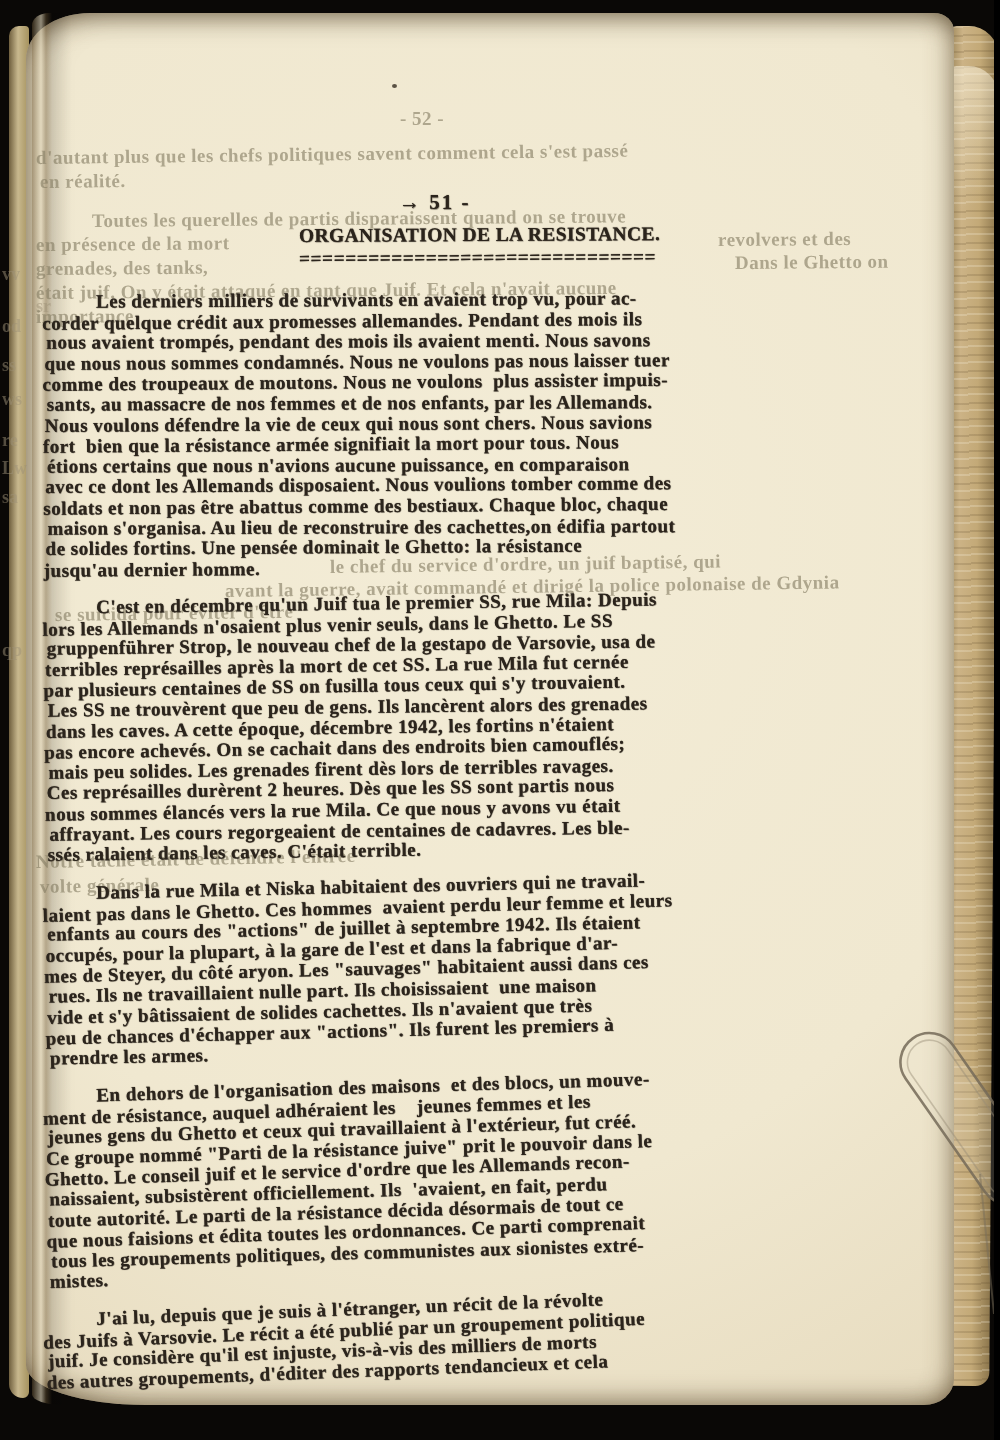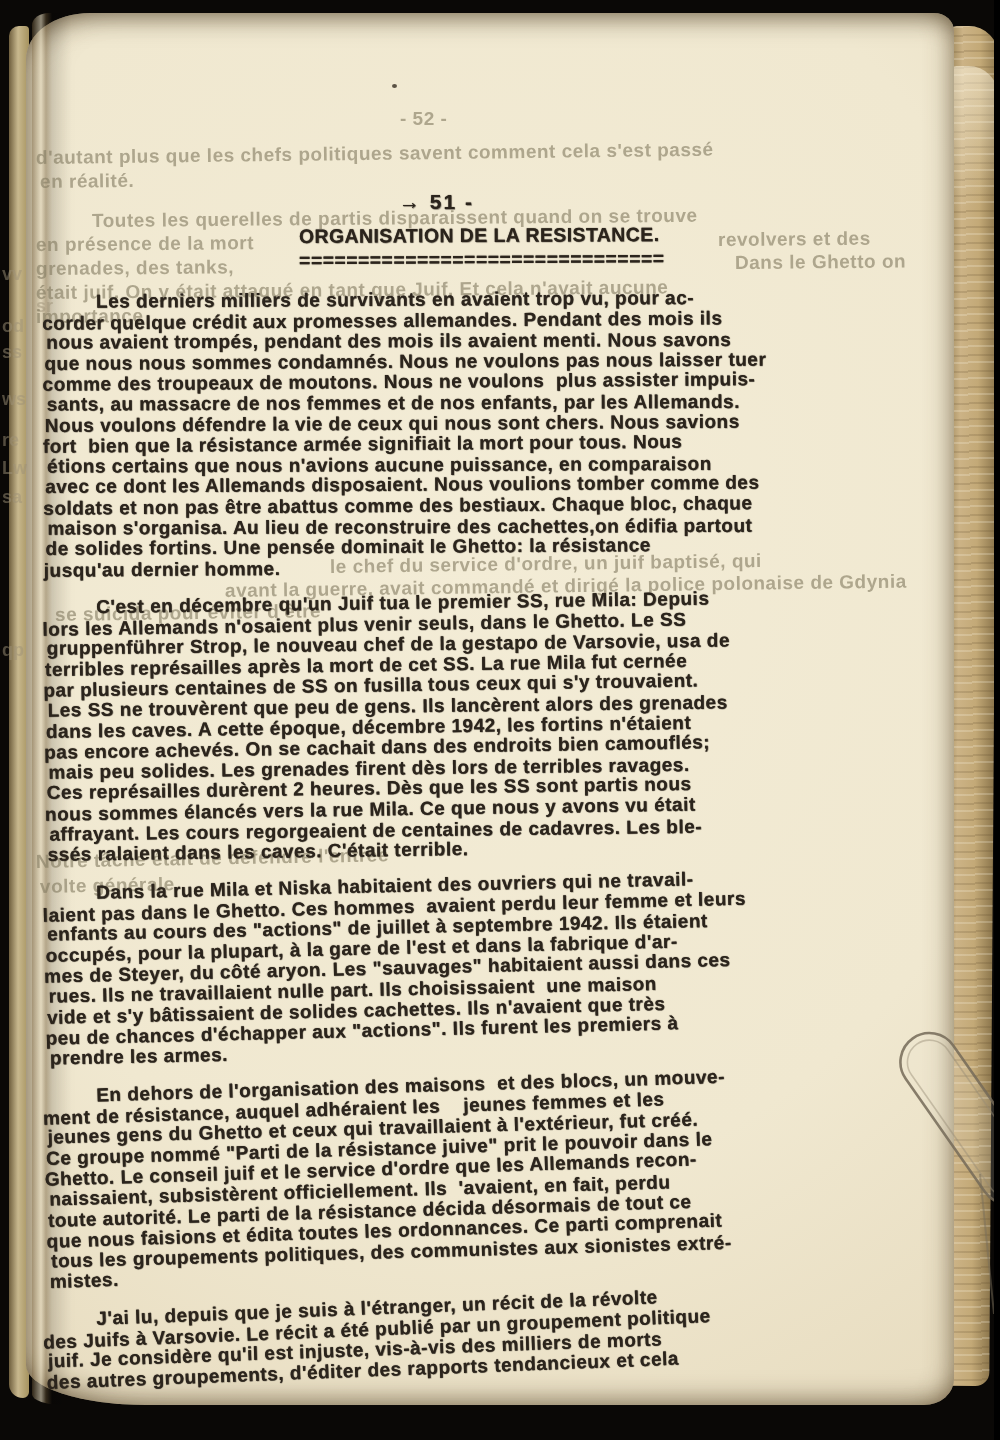--- a/index.html
+++ b/index.html
@@ -1,18 +1,18 @@
 <!DOCTYPE html>
 <html><head>
 <meta charset="utf-8">
 <style>
   html,body{margin:0;padding:0;background:#000;}
   .stage{position:relative;width:994px;height:1440px;overflow:hidden;
          background:#0a0806;
-         font-family:Liberation Sans, sans-serif;}
+         font-family:Liberation Serif, serif;}
 
   
   .left-sliver{position:absolute;left:9px;top:26px;width:20px;height:1372px;
     background:linear-gradient(90deg,#6f5f3e 0%,#c8b88e 45%,#a6935f 100%);
     border-radius:10px 4px 6px 14px;}
 
   
   .right-stack{position:absolute;left:946px;top:26px;width:48px;height:1360px;
     background:linear-gradient(90deg,#a08a5e 0%,#ccb386 25%,#c3a977 62%,#8d774d 100%);
     border-radius:6px 30px 14px 8px;transform:rotate(0.4deg);}
@@ -101,21 +101,21 @@
       <span class="ghost-frag" style="left: 225px; top: 580px; transform: rotate(-0.8deg);">avant la guerre, avait commandé et dirigé la police polonaise de Gdynia</span>
       <span class="ghost-frag" style="left: 55px; top: 604px; transform: rotate(-0.8deg);">se suicida pour éviter d'être</span>
       <span class="ghost-frag" style="left: 36px; top: 851px; transform: rotate(-1.1deg);">Notre tâche était de défendre l'entrée</span>
       <span class="ghost-frag" style="left: 40px; top: 876px; transform: rotate(-1.1deg);">volte générale</span>
     </div>
 
   <div>
       <span class="edge-glyph" style="top: 264px;">vv</span>
       <span class="edge-glyph" style="top: 296px; margin-left: 34px;">sr</span>
       <span class="edge-glyph" style="top: 316px;">od</span>
-      <span class="edge-glyph" style="top: 342px;">ss</span>
+      <span class="edge-glyph" style="top: 355px;">ss</span>
       <span class="edge-glyph" style="top: 389px; text-align: right;">ws</span>
       <span class="edge-glyph" style="top: 430px;">re</span>
       <span class="edge-glyph" style="top: 458px;">Lw</span>
       <span class="edge-glyph" style="top: 487px; text-align: center;">sa</span>
       <span class="edge-glyph" style="top: 640px;">qp</span>
     </div>
 
   <div class="ink-layer">
     <div class="pageno">→ 51 -</div>
     <div class="titleblock">

